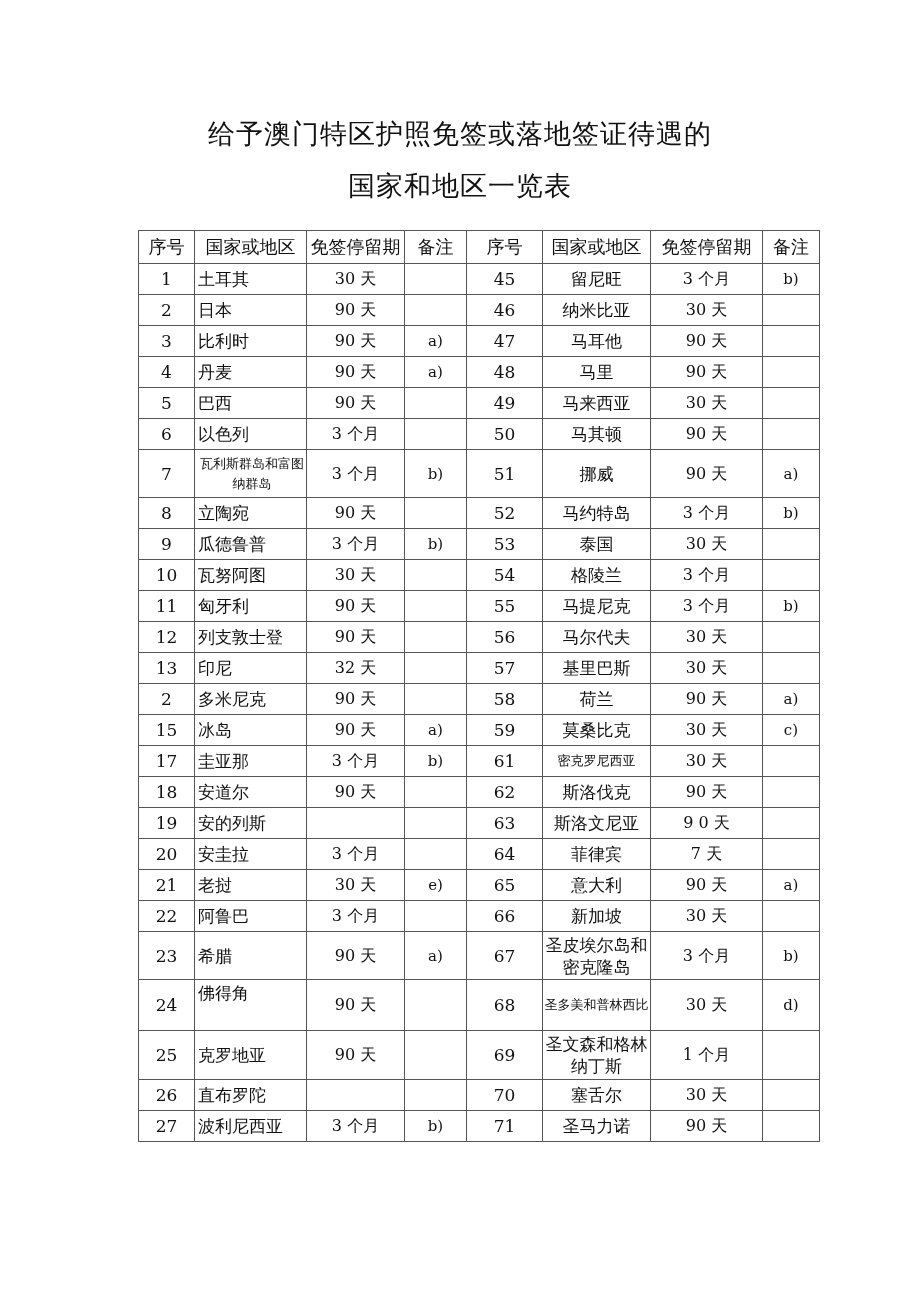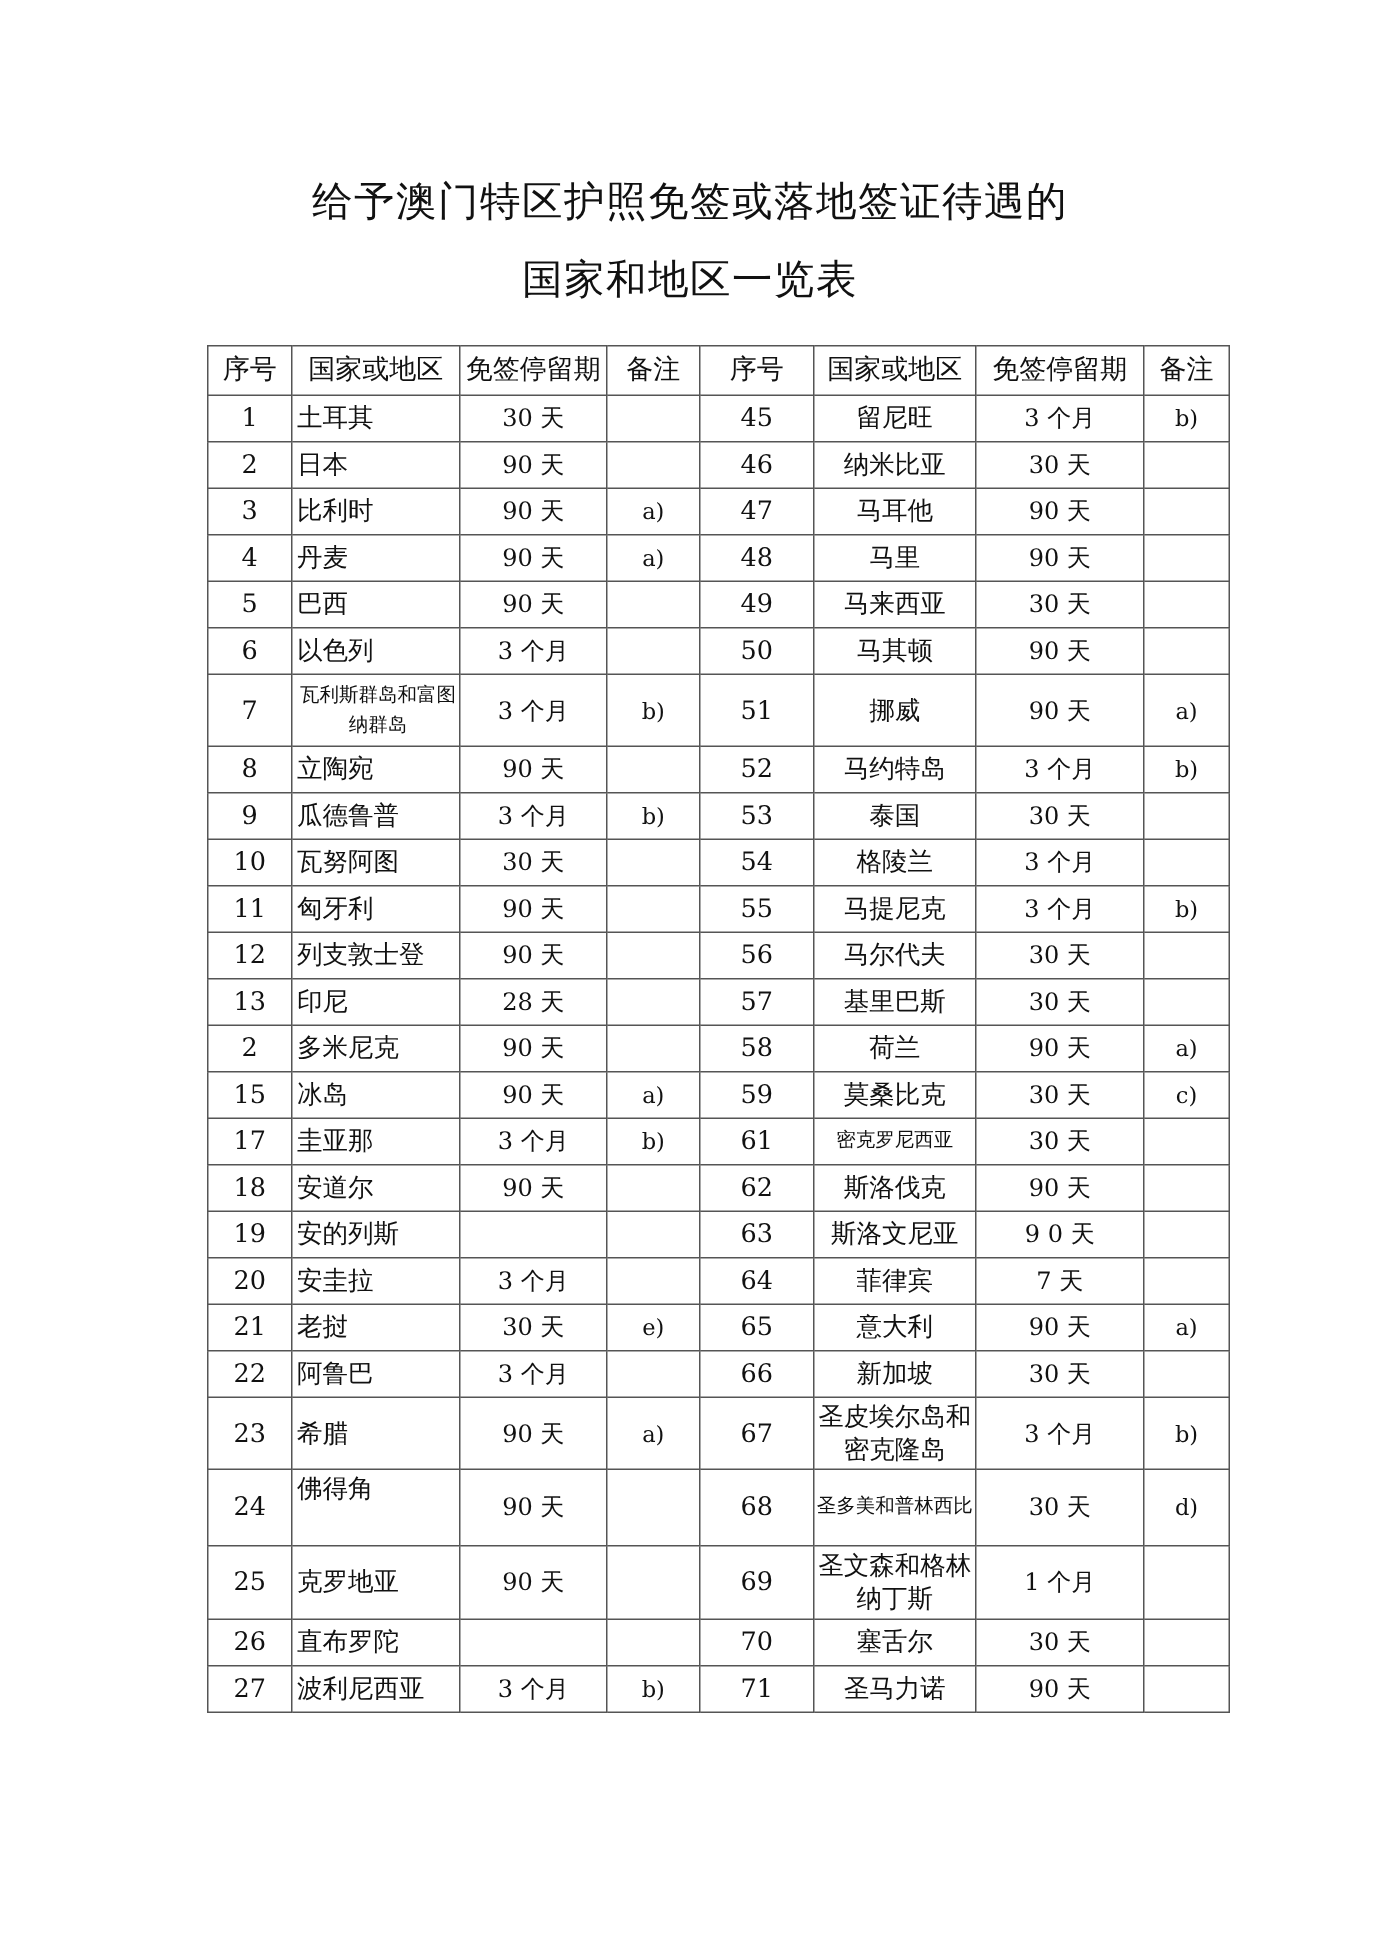--- a/index.html
+++ b/index.html
@@ -173,21 +173,21 @@
         <td class="stay">90 天</td>
         <td class="note"></td>
         <td>56</td>
         <td class="name-right">马尔代夫</td>
         <td class="stay">30 天</td>
         <td class="note"></td>
       </tr>
       <tr>
         <td>13</td>
         <td class="name-left">印尼</td>
-        <td class="stay">28 天</td>
+        <td class="stay">32 天</td>
         <td class="note"></td>
         <td>57</td>
         <td class="name-right">基里巴斯</td>
         <td class="stay">30 天</td>
         <td class="note"></td>
       </tr>
       <tr>
         <td>2</td>
         <td class="name-left">多米尼克</td>
         <td class="stay">90 天</td>

